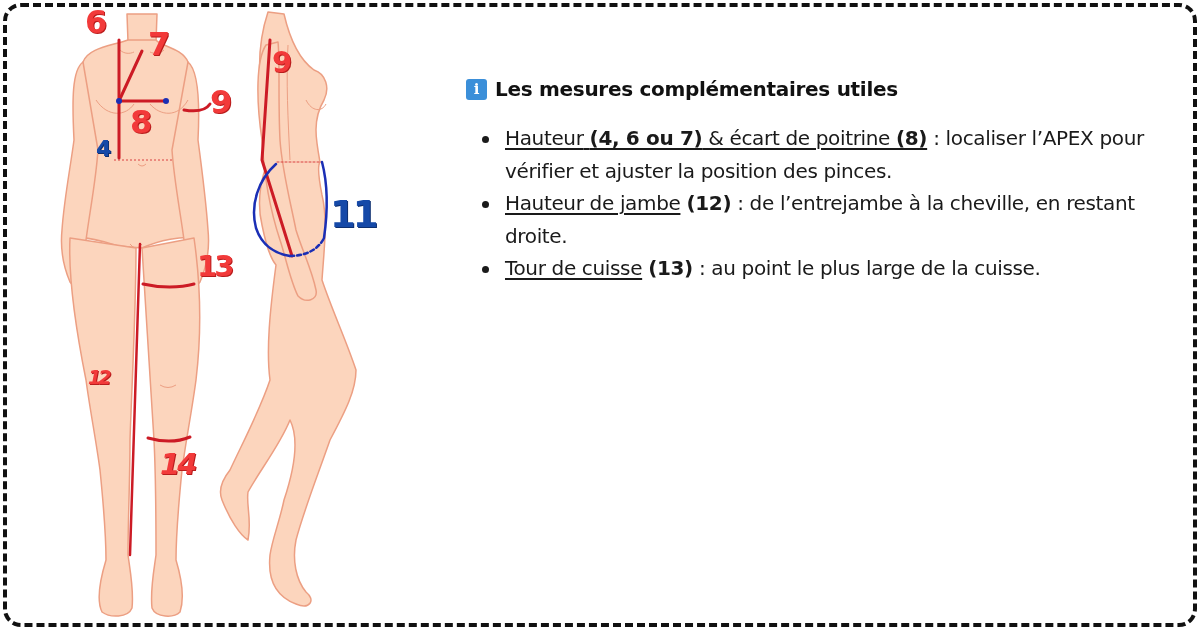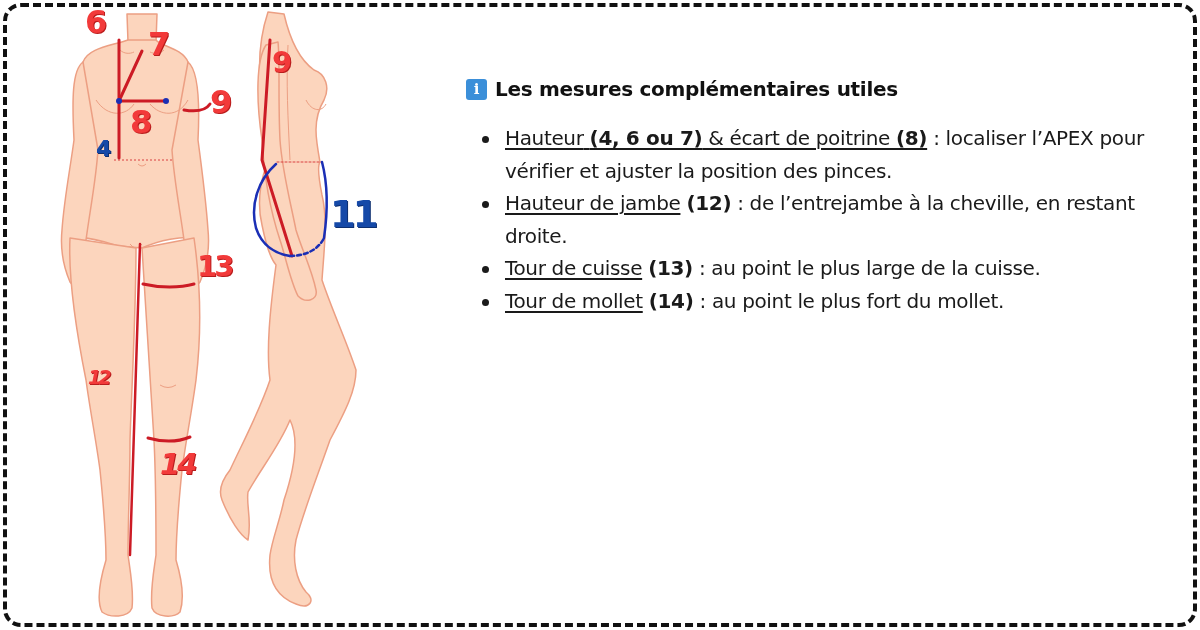--- a/index.html
+++ b/index.html
@@ -113,17 +113,14 @@
   <ul class="items">
     <li>
       <span class="term"><span>Hauteur</span> <span class="num">(4, 6 ou 7)</span><span> &amp; écart de poitrine </span><span class="num">(8)</span></span><span> : localiser l’APEX pour vérifier et ajuster la position des pinces.</span>
     </li>
     <li>
       <span class="term">Hauteur de jambe</span> <span class="num">(12)</span><span> : de l’entrejambe à la cheville, en restant droite.</span>
     </li>
     <li>
       <span class="term">Tour de cuisse</span> <span class="num">(13)</span><span> : au point le plus large de la cuisse.</span>
     </li>
-    <li>
-      <span class="term">Tour de mollet</span> <span class="num">(14)</span><span> : au point le plus fort du mollet.</span>
-    </li>
   </ul>
 </div>
 
 </body></html>

